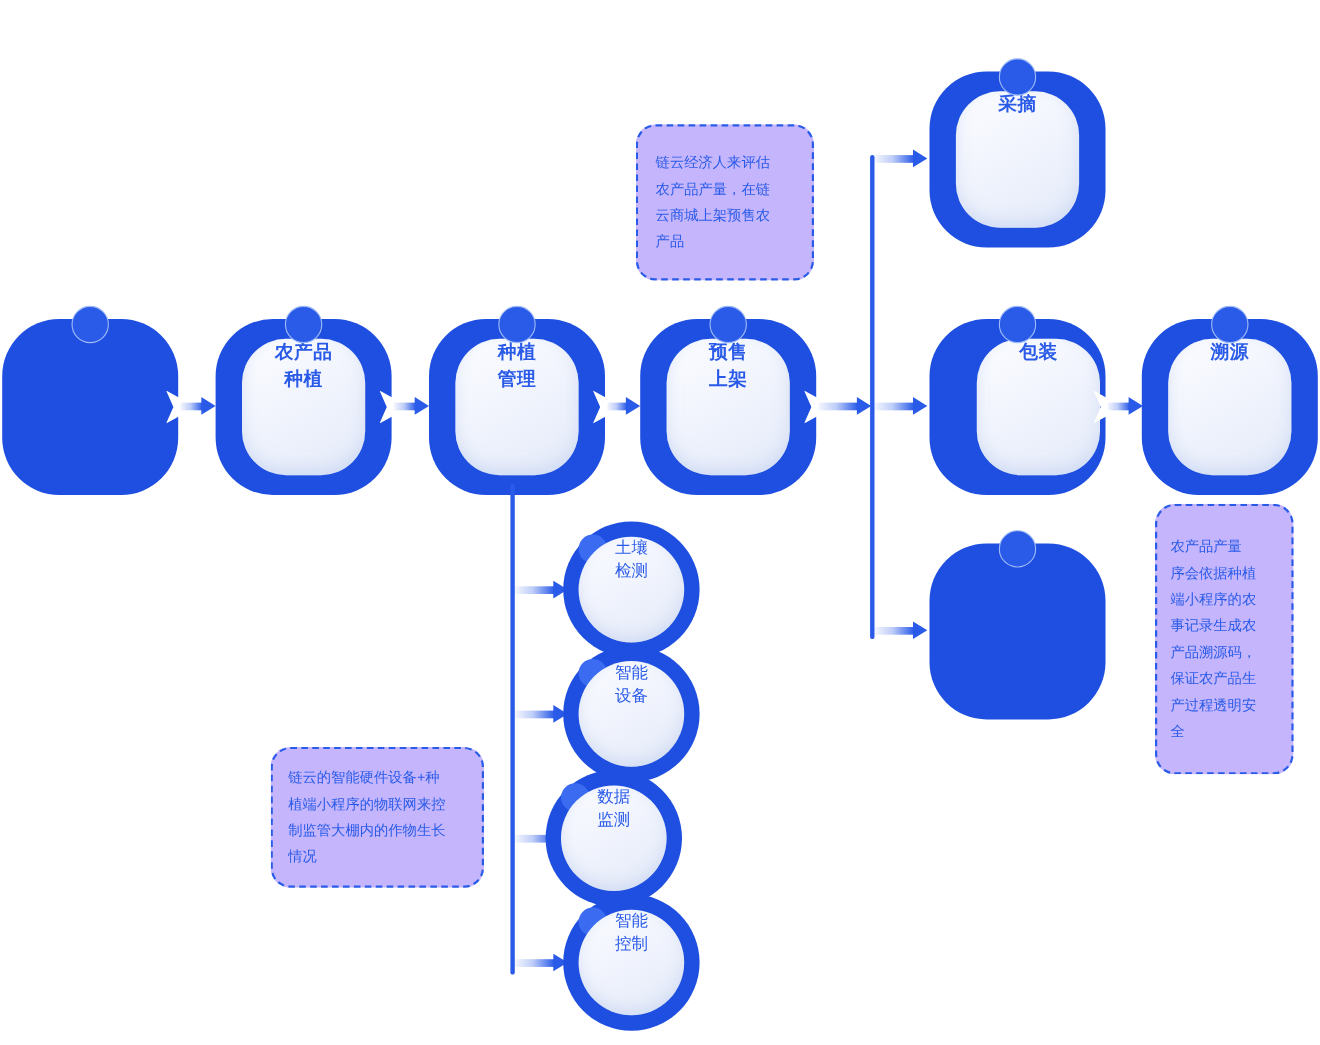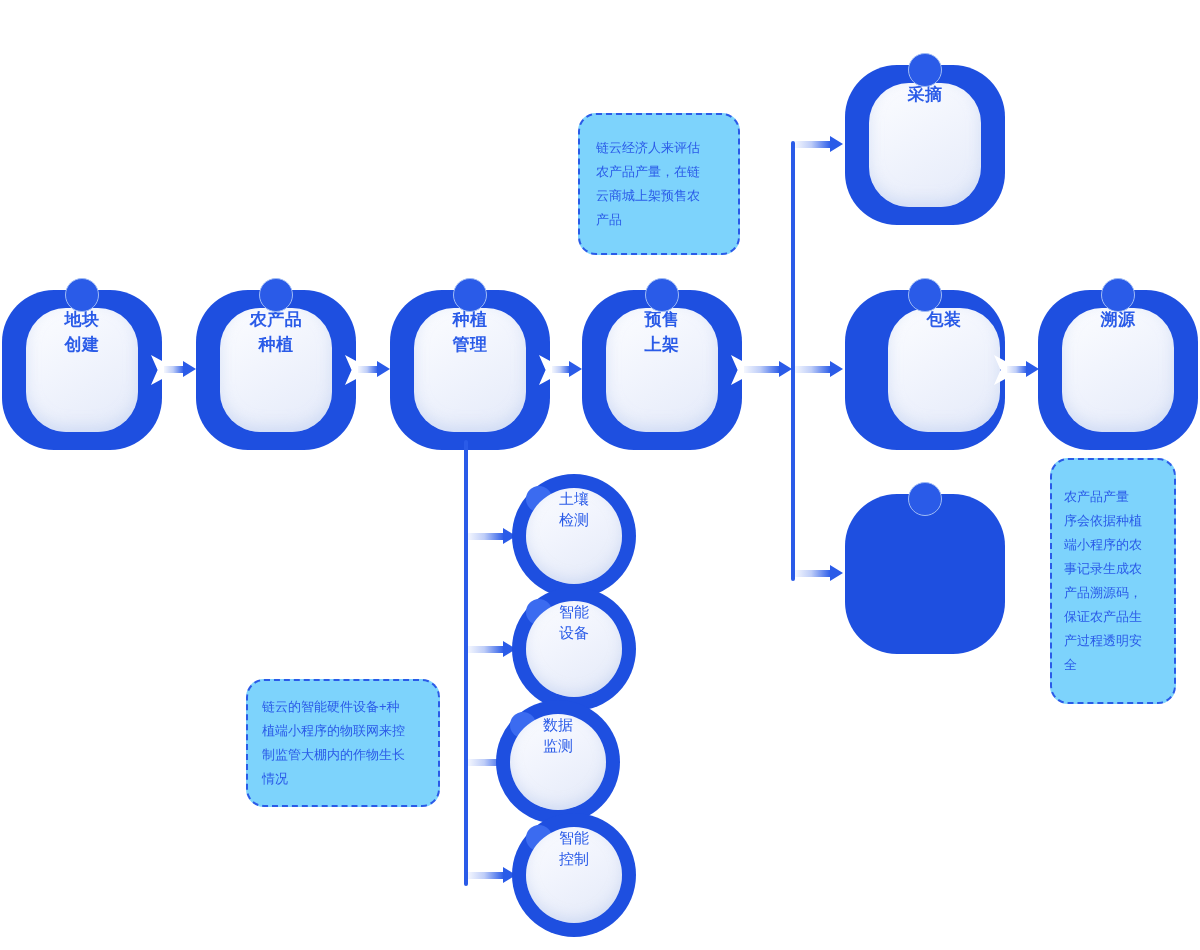--- a/index.html
+++ b/index.html
@@ -118,38 +118,34 @@
   }
 
   
   .note {
     position: absolute;
     border: 2px dashed #2A5BE8;
     border-radius: 18px;
     color: #2A5BE8;
     font-size: 13px;
     line-height: 1.85;
-    background: #7dd3fc;
+    background: #c4b5fd;
     white-space: pre-line;
     display: flex;
     align-items: center;
   }
   .note .ntext { display: block; width: 100%; }
 </style>
 </head>
 <body>
 
 <div id="stage">
 
   <div class="node" style="left:2px; top:290px;">
     <div class="badge"></div>
-    <div class="inner">
-      <span class="label">地块
-创建</span>
-    </div>
     <div class="notch"></div>
   </div>
 
   <div class="arrow" style="left:164px; top:361px; width:32px;">
     <div class="shaft" style="width:20px;"></div>
       <div class="head"></div>
   </div>
 
   <div class="node" style="left:196px; top:290px;">
     <div class="badge"></div>

